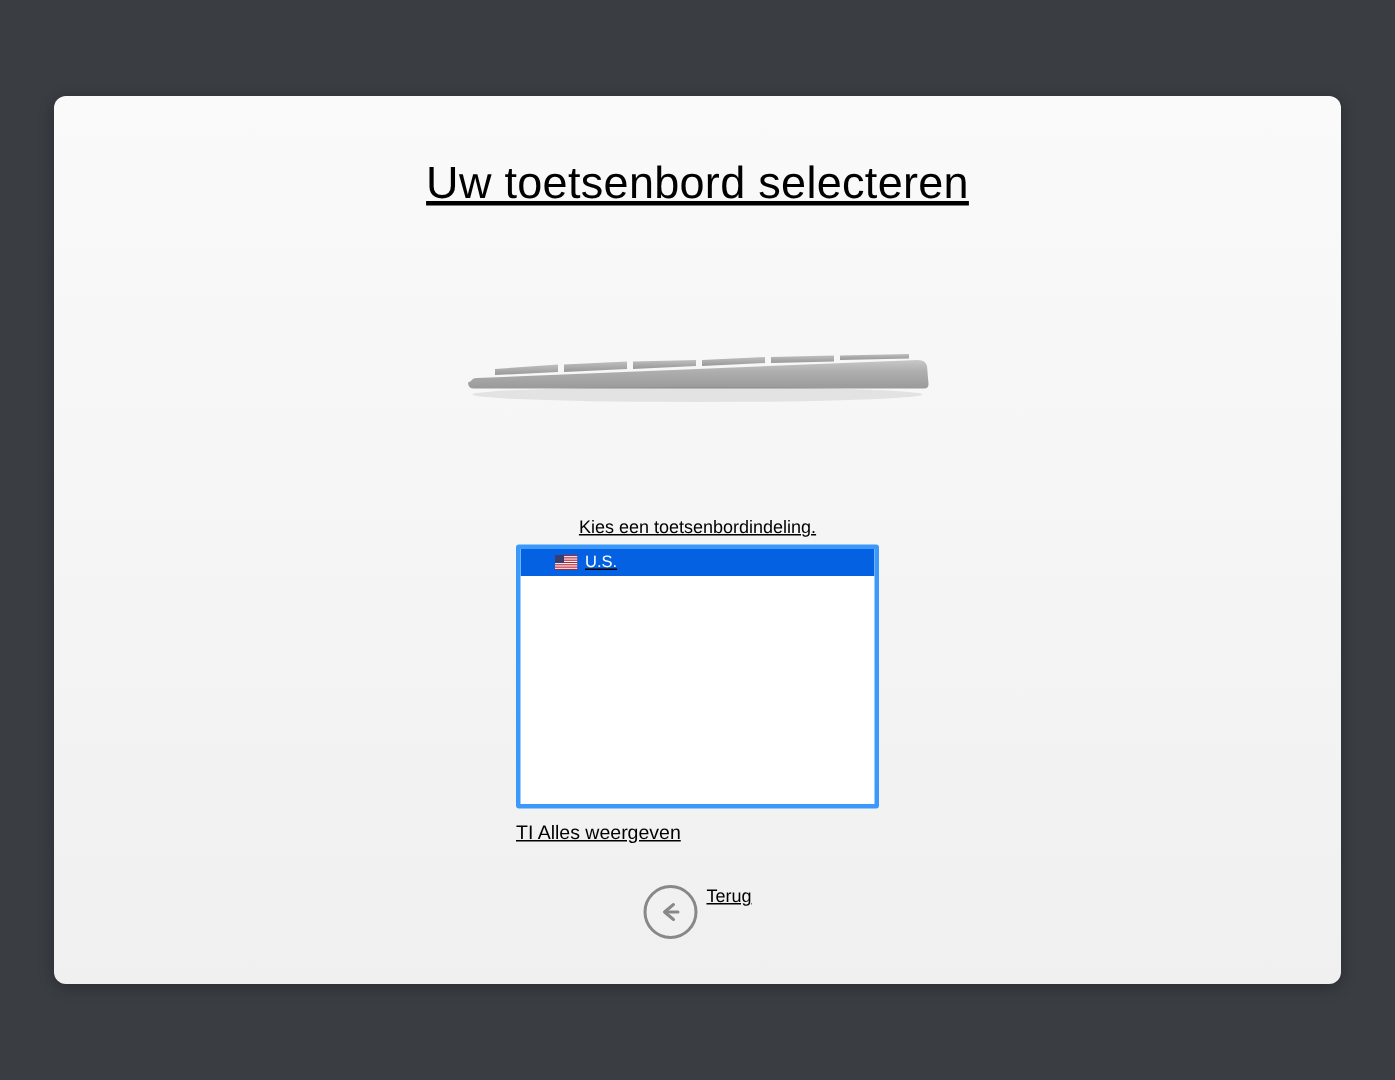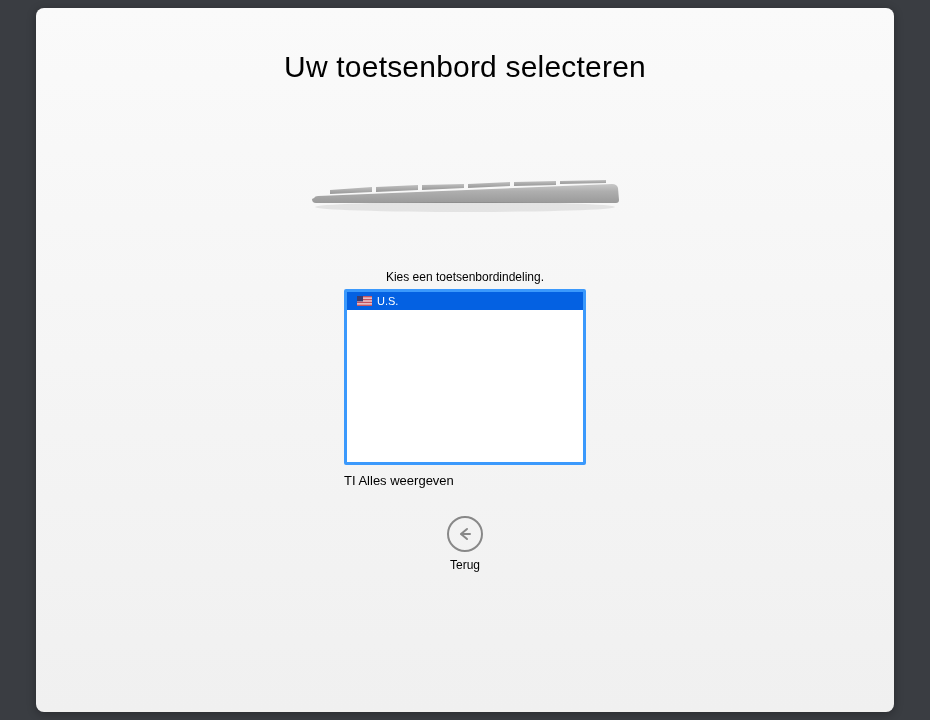--- a/index.html
+++ b/index.html
@@ -14,28 +14,29 @@
       background: #3a3d42;
       display: flex;
       align-items: center;
       justify-content: center;
       font-family: -apple-system, "Helvetica Neue", Helvetica, Arial, sans-serif;
       overflow: hidden;
     }
     
     .setup-panel {
       width: 858px;
-      height: 704px;
+      height: 592px;
       background: linear-gradient(to bottom, #fafafa, #f0f0f0);
       border-radius: 8px;
       position: relative;
       display: flex;
       flex-direction: column;
       align-items: center;
       box-shadow: 0 2px 10px rgba(0,0,0,0.3);
+      text-decoration: underline;
     }
     
     .title {
       margin-top: 42px;
       font-size: 30px;
       font-weight: 400;
       color: #000;
       letter-spacing: 0.2px;
     }
     
@@ -45,40 +46,40 @@
       height: 42px;
       position: relative;
     }
     
     .keyboard-illustration svg {
       width: 100%;
       height: 100%;
     }
     
     .instruction {
-      margin-top: 54px;
+      margin-top: 72px;
       font-size: 12px;
       color: #000;
     }
     
     .layout-list {
       margin-top: 5px;
       width: 242px;
       height: 176px;
       background: #fff;
       border: 3px solid #3b99fc;
       border-radius: 2px;
       overflow: hidden;
     }
     
     .layout-item {
       display: flex;
       align-items: center;
       height: 18px;
-      padding: 0 10px;
+      padding: 0 23px;
       gap: 5px;
       font-size: 11px;
       cursor: pointer;
     }
     
     .layout-item.selected {
       background: #0461e2;
       color: #fff;
     }
     
@@ -102,21 +103,20 @@
     
     .nav-buttons {
       margin-top: 28px;
       display: flex;
       gap: 44px;
       align-items: flex-start;
     }
     
     .nav-button {
       display: flex;
-      flex-direction: column;
       gap: 6px;
       cursor: pointer;
       background: none;
       border: none;
       padding: 0;
     }
     
     .nav-circle {
       width: 36px;
       height: 36px;

